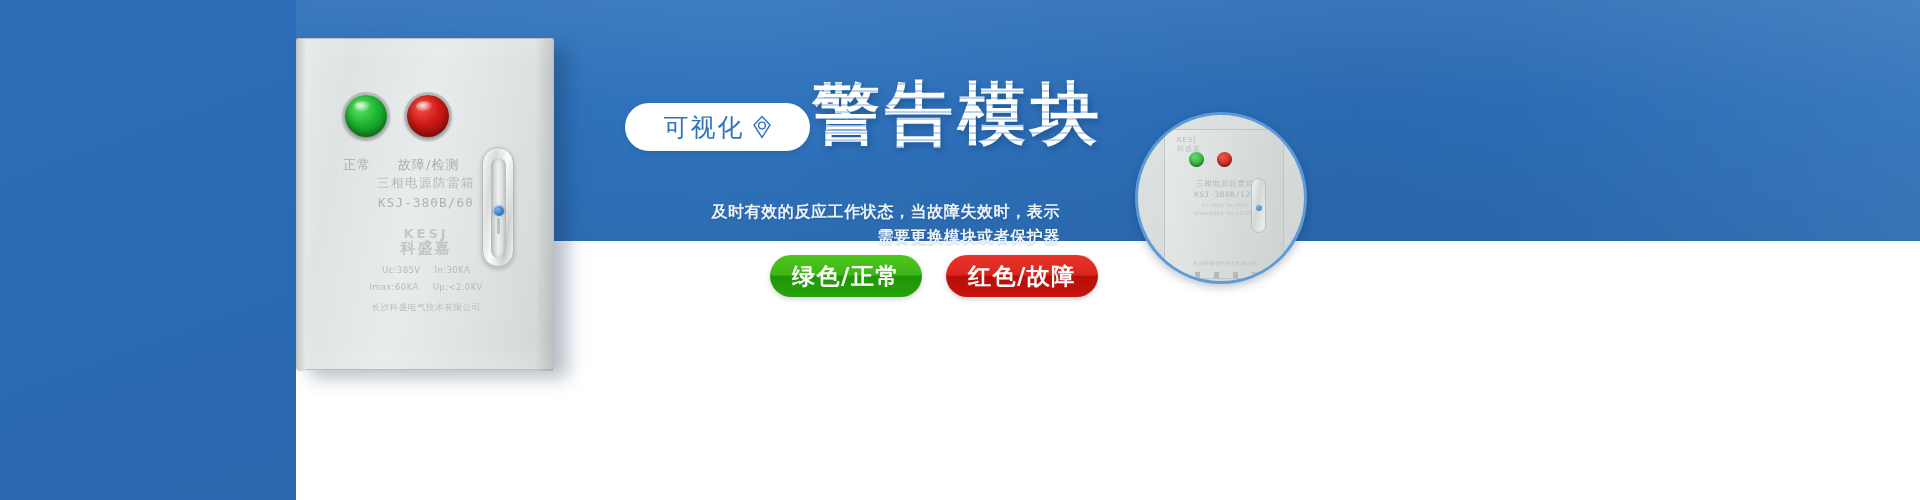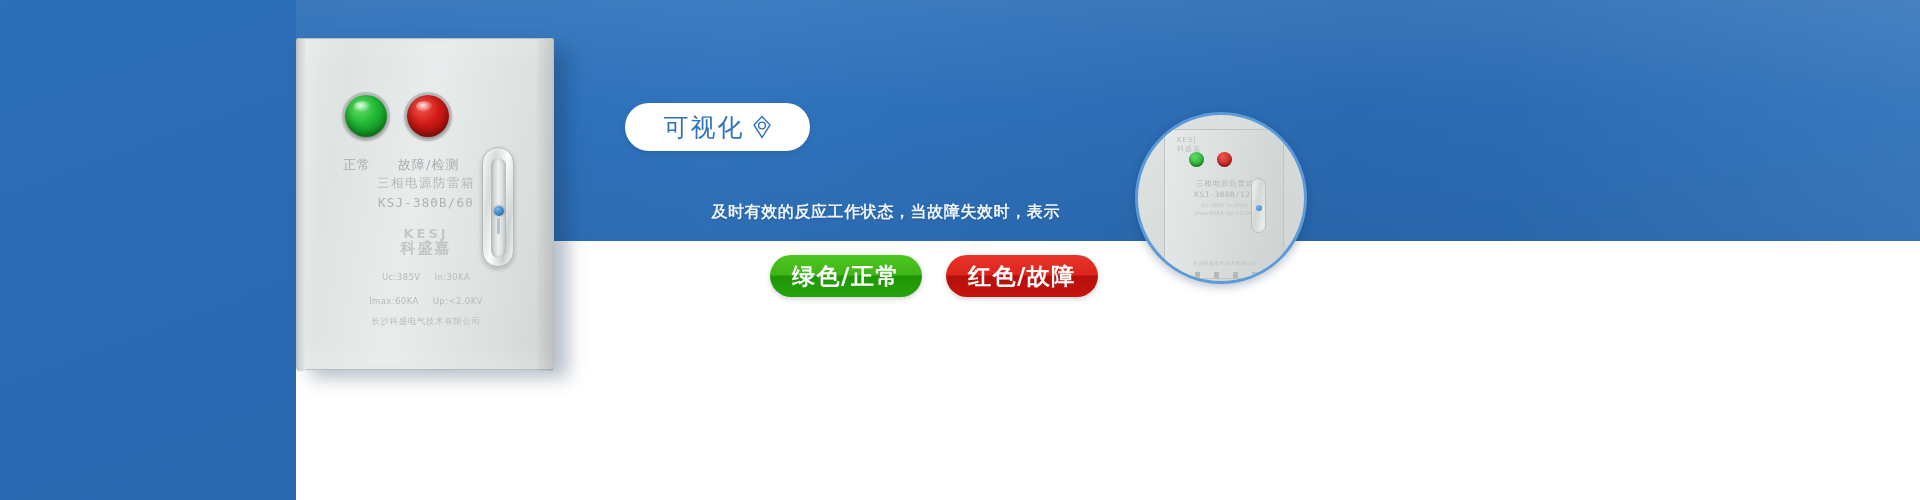--- a/index.html
+++ b/index.html
@@ -96,21 +96,21 @@
   }
   .plate .pl-brand-en {
     color:#c3c8c7; font-size:13px; letter-spacing:3px; font-weight:bold;
     font-family:"DejaVu Sans",sans-serif;
   }
   .plate .pl-brand-cn {
     color:#c0c6c5; font-size:15px; letter-spacing:2px; font-weight:bold;
     font-family:"DejaVu Sans",sans-serif; margin-top:-2px;
   }
   .plate .pl-specrow {
-    display:flex; justify-content:center; gap:14px; margin-top:14px;
+    display:flex; justify-content:center; gap:14px; margin-top:7px;
   }
   .plate .pl-spec {
     color:#b6bbba; font-size:8.5px; letter-spacing:.4px;
     font-family:"DejaVu Sans",sans-serif;
   }
   .plate .pl-company {
     color:#b9bebd; font-size:8.5px; letter-spacing:.6px; margin-top:10px;
     font-family:"DejaVu Sans",sans-serif;
   }
 
@@ -302,23 +302,25 @@
   <div class="pill">
     <span class="pill-text">可视化</span>
     <span>
       <svg class="pill-icon" viewBox="0 0 20 24" fill="none">
         <path d="M10 1.5 L18 10 L10 22.5 L2 10 Z" stroke="#2f73bd" stroke-width="1.4" fill="none"></path>
         <circle cx="10" cy="10.5" r="3.4" stroke="#2f73bd" stroke-width="1.4" fill="none"></circle>
       </svg>
     </span>
   </div>
 
+  <div class="headline">警告模块</div>
 
   <div class="subtitle">
     <div>及时有效的反应工作状态，当故障失效时，表示</div>
+    <div>需要更换模块或者保护器</div>
   </div>
 
   <div class="badges">
     <div class="badge badge-green">
       <span>绿色/正常</span>
     </div>
     <div class="badge badge-red">
       <span>红色/故障</span>
     </div>
   </div>

